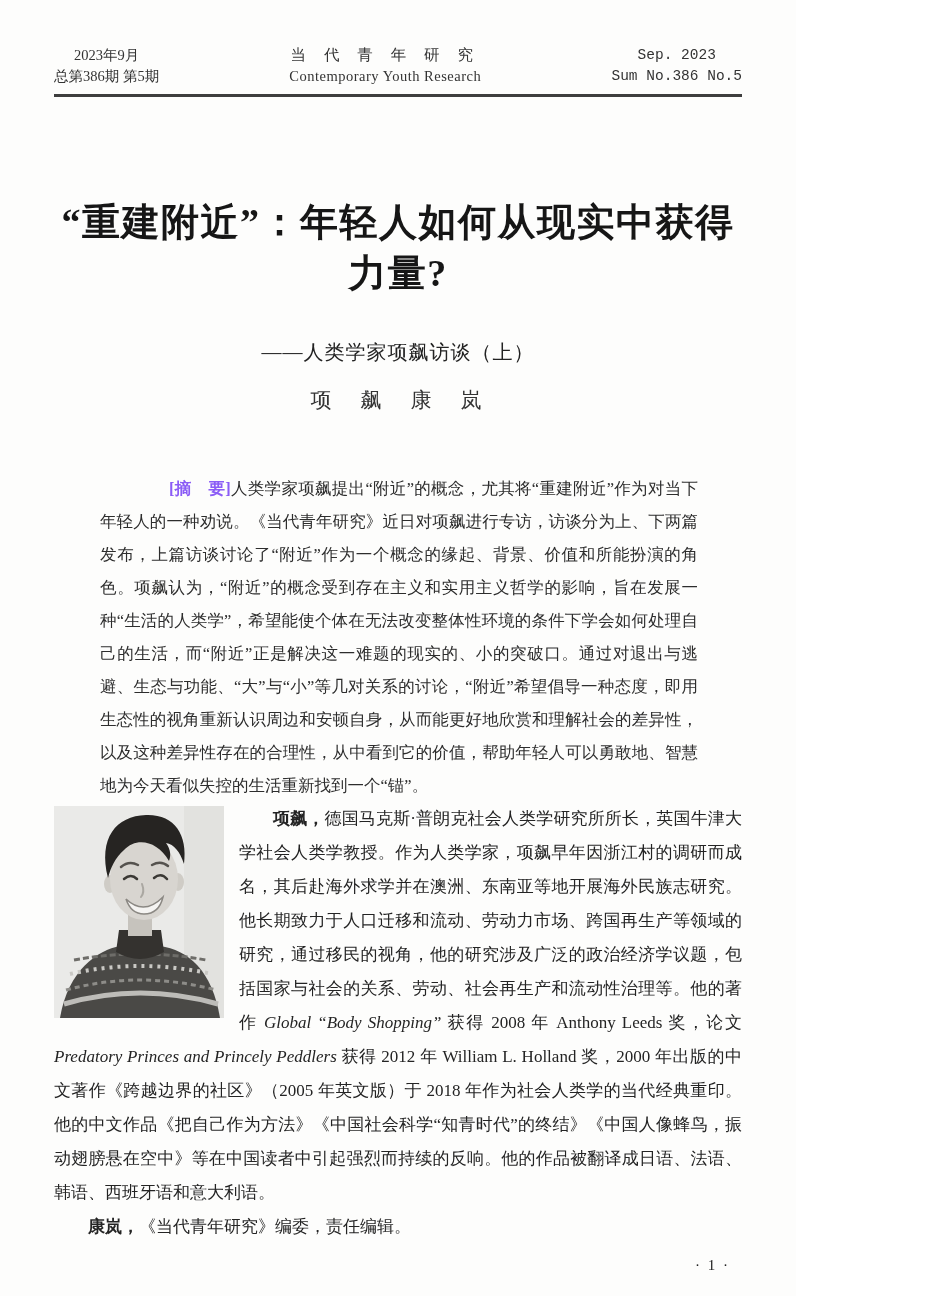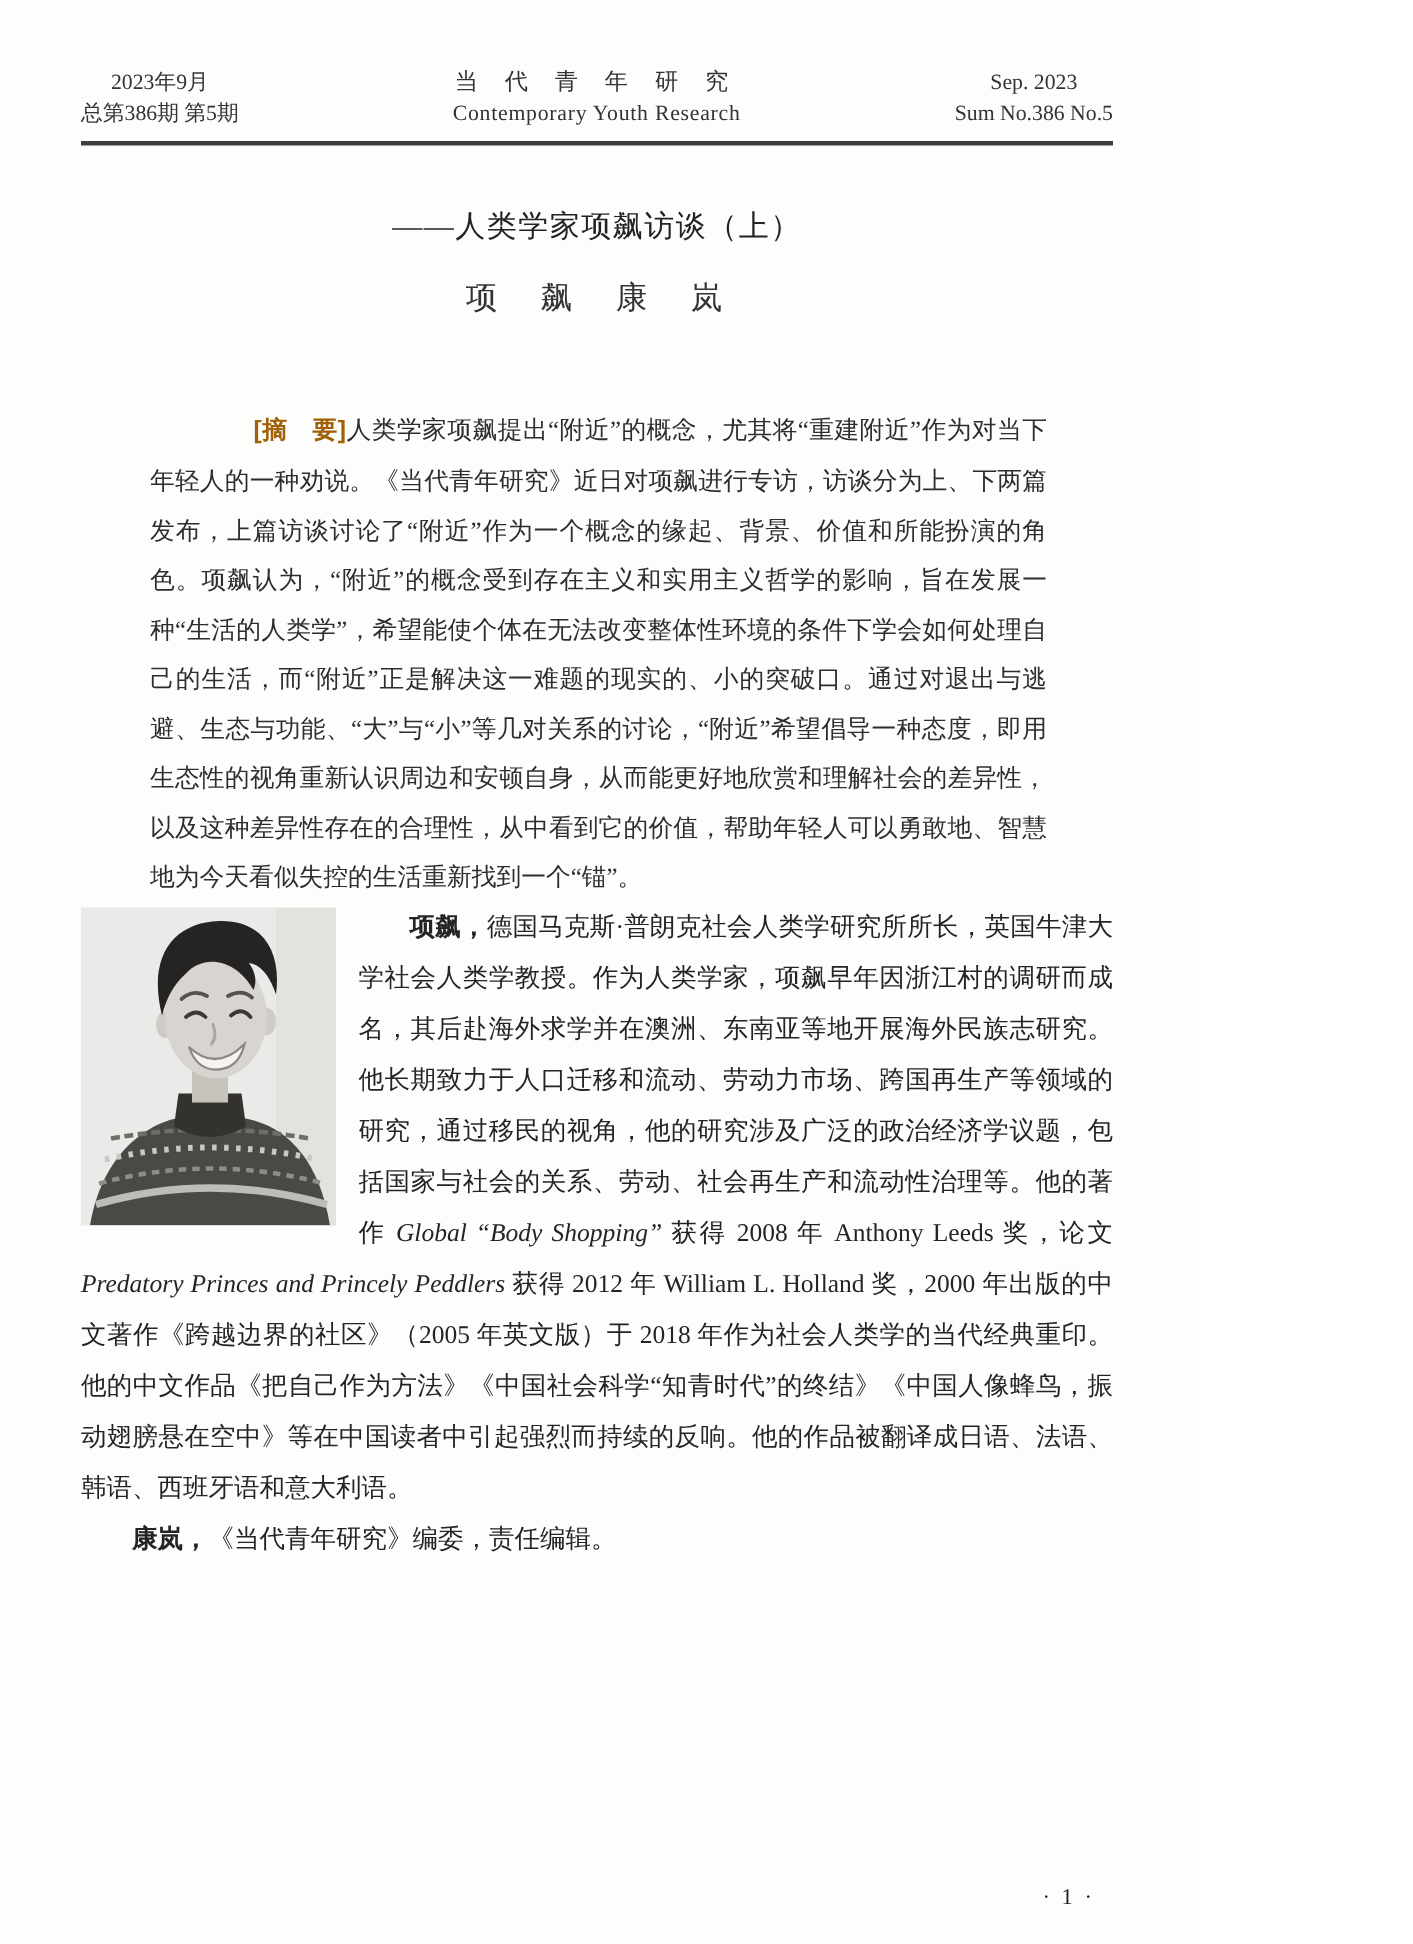--- a/index.html
+++ b/index.html
@@ -19,21 +19,21 @@
 
   
   .journal-header {
     display: flex; justify-content: space-between; align-items: flex-end;
     font-size: 14.5px; line-height: 1.45; color: #333;
   }
   .h-left { text-align: center; }
   .h-center { text-align: center; }
   .h-center .h-cn { letter-spacing: 7px; font-size: 15.5px; }
   .h-center .h-en { font-size: 14.5px; letter-spacing: 0.5px; }
-  .h-right { text-align: center; }
+  .h-right { text-align: center; font-family: Liberation Mono, monospace; }
   .header-rule {
     margin-top: 7px;
     border-top: 3px solid #3e3e3e;
   }
 
   
   .title {
     margin-top: 100px;
     text-align: center;
     font-size: 38px;
@@ -61,23 +61,23 @@
   
   .abstract {
     margin: 58px 44px 0 46px;
     font-size: 16.5px;
     line-height: 33px;
     text-align: justify;
     color: #2d2d2d;
   }
   .abstract p { text-indent: 2em; }
   .label {
-    font-family: Liberation Sans, sans-serif;
+    font-family: Liberation Serif, serif;
     font-weight: bold;
-    color: #a16207;
+    color: #8b5cf6;
     padding-left: 36px;
   }
   .gap { margin-left: 1.1em; }
 
   
   .bio {
     font-size: 17px;
     line-height: 34px;
     text-align: justify;
     color: #242424;
@@ -117,20 +117,21 @@
       <div class="h-cn">当 代 青 年 研 究</div>
       <div class="h-en">Contemporary Youth Research</div>
     </div>
     <div class="h-right">
       <div>Sep. 2023</div>
       <div>Sum No.386 No.5</div>
     </div>
   </header>
   <div class="header-rule"></div>
 
+  <h1 class="title">“重建附近”：年轻人如何从现实中获得力量?</h1>
   <h2 class="subtitle">——人类学家项飙访谈（上）</h2>
   <div class="authors">项　飙　康　岚</div>
 
   <section class="abstract">
     <p><span class="label">[摘　要]</span><span>人类学家项飙提出“附近”的概念，尤其将“重建附近”作为对当下年轻人的一种劝说。《当代青年研究》近日对项飙进行专访，访谈分为上、下两篇发布，上篇访谈讨论了“附近”作为一个概念的缘起、背景、价值和所能扮演的角色。项飙认为，“附近”的概念受到存在主义和实用主义哲学的影响，旨在发展一种“生活的人类学”，希望能使个体在无法改变整体性环境的条件下学会如何处理自己的生活，而“附近”正是解决这一难题的现实的、小的突破口。通过对退出与逃避、生态与功能、“大”与“小”等几对关系的讨论，“附近”希望倡导一种态度，即用生态性的视角重新认识周边和安顿自身，从而能更好地欣赏和理解社会的差异性，以及这种差异性存在的合理性，从中看到它的价值，帮助年轻人可以勇敢地、智慧地为今天看似失控的生活重新找到一个“锚”。</span></p>
   </section>
 
   <section class="bio">
     <div class="photo">
       <svg viewBox="0 0 170 212" xmlns="http://www.w3.org/2000/svg">

